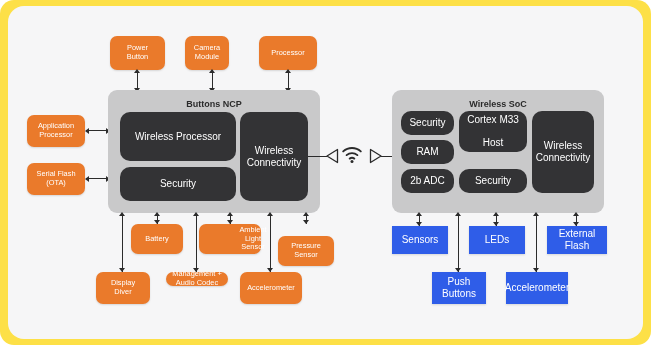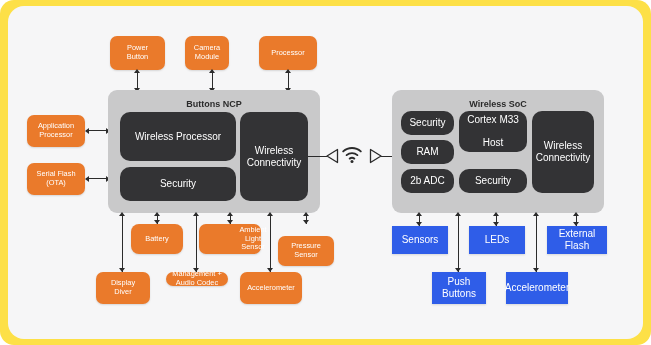--- a/index.html
+++ b/index.html
@@ -192,21 +192,21 @@
   <div class="node dark" style="left:401px; top:169px; width:53px; height:24px;">2b ADC</div>
 
   <div class="node dark" style="left:459px; top:111px; width:68px; height:41px;">Cortex M33
 
 Host</div>
   <div class="node dark" style="left:459px; top:169px; width:68px; height:24px;">Security</div>
 
   <div class="node dark" style="left:532px; top:111px; width:62px; height:82px;">Wireless
 Connectivity</div>
 
-  <div class="node orange" style="left:131px; top:224px; width:52px; height:30px;border-radius:8px;">Battery</div>
+  <div class="node orange" style="left:131px; top:224px; width:52px; height:30px;">Battery</div>
   <div class="node orange" style="left:199px; top:224px; width:62px; height:30px;padding-left:46px;">Ambient Light
 Sensor</div>
   <div class="node orange" style="left:278px; top:236px; width:56px; height:30px;">Pressure
 Sensor</div>
 
   <div class="node orange" style="left:96px; top:272px; width:54px; height:32px;">Display
 Diver</div>
   <div class="node orange" style="left:166px; top:272px; width:62px; height:14px;">Management +
 Audio Codec</div>
   <div class="node orange" style="left:240px; top:272px; width:62px; height:32px;">Accelerometer</div>

